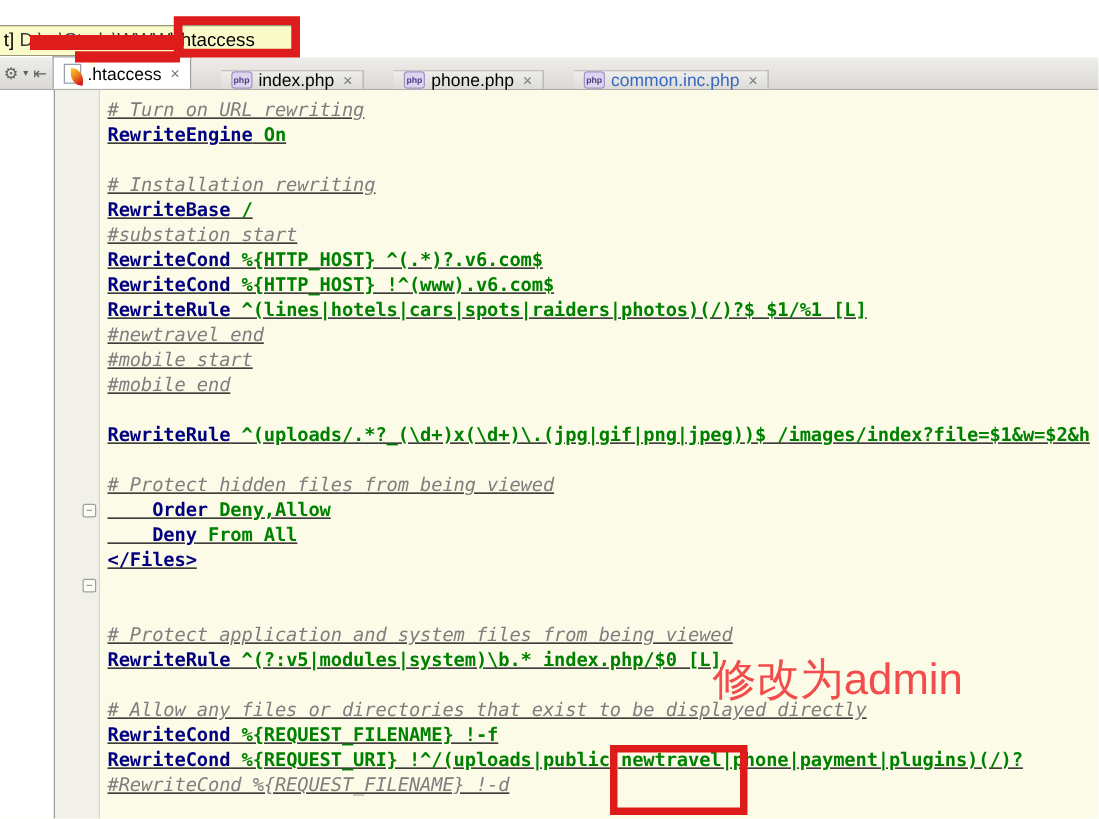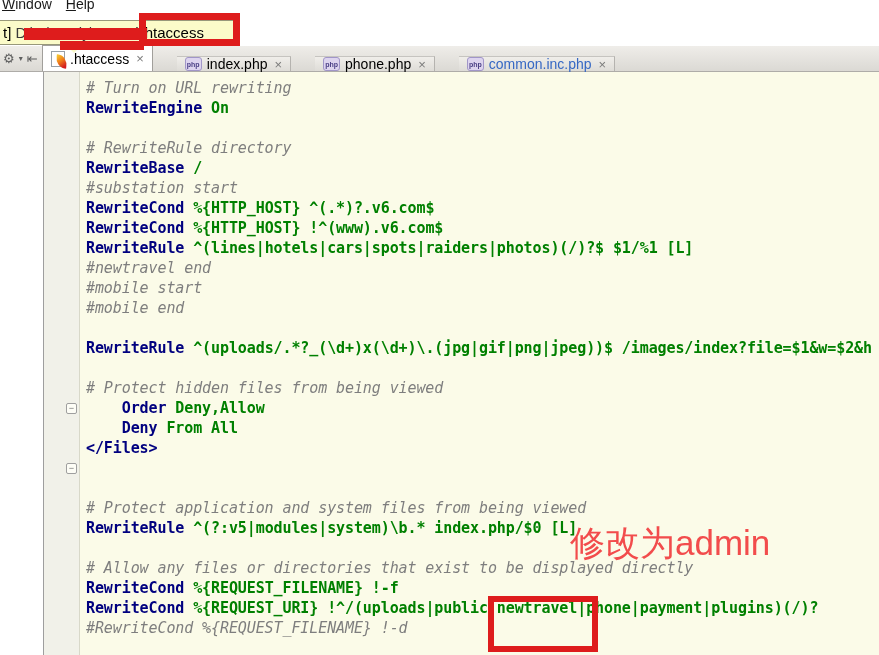--- a/index.html
+++ b/index.html
@@ -55,42 +55,41 @@
   #left-panel{position:absolute;left:0;top:0;width:44px;height:583px;background:#ffffff;
               border-right:1px solid #9e9e9e;box-sizing:border-box;}
   #gutter{position:absolute;left:44px;top:0;width:36px;height:583px;background:#f1f1e9;
           border-right:1px solid #d8d8c9;box-sizing:border-box;}
   .fold-marker{position:absolute;left:22px;width:11px;height:11px;background:#fdfdf6;
                border:1px solid #9f9f9f;border-radius:2px;box-sizing:border-box;
                color:#6e6e6e;font-size:9px;line-height:8px;text-align:center;}
   #code{position:absolute;left:80px;top:0;width:799px;height:583px;overflow:hidden;
         padding:6px 0 0 6px;box-sizing:border-box;
         font-family:"DejaVu Sans Mono",monospace;font-size:15px;letter-spacing:-0.1px;}
-  .line{height:20px;line-height:20px;white-space:pre;}
+  .line{height:20px;line-height:20px;white-space:pre;text-decoration:underline;}
   .s-k{color:#00007f;font-weight:bold;margin-top:16px;}
   .s-v{color:#008000;font-weight:bold;text-align:center;}
   .s-c{color:#7e7e7e;font-style:italic;}
 
   
   .ann{position:absolute;z-index:50;}
   #ann-strike{left:24px;top:28px;width:123px;height:12px;background:#de1c1c;}
   #ann-box-tooltip{left:139px;top:13px;width:101px;height:33px;border:7px solid #de1c1c;
                    box-sizing:border-box;background:transparent;}
   #ann-overshoot{left:60px;top:41px;width:84px;height:9px;background:#de1c1c;}
   #ann-label{left:570px;top:520px;font-size:35px;color:#f24c4c;
              font-family:"Liberation Sans",sans-serif;white-space:nowrap;}
   #ann-box-newtravel{left:488px;top:596px;width:110px;height:56px;border:6px solid #de1c1c;
                      box-sizing:border-box;background:transparent;}
 </style>
 </head>
 <body>
 
 <div id="app">
 
-  <div id="menubar"><span class="pad"></span><span class="menu-item"><u>W</u>indow</span><span class="menu-item"><u>H</u>elp</span></div>
 
   <div id="headerstrip"></div>
 
   <div id="path-tooltip"><span>t] </span><span class="obscured">D:\...\Study\WWW</span><span>\.htaccess</span></div>
   <div id="tooltip-notch"></div>
 
   <div id="tabbar">
     <div id="left-tools">
       <span class="tool-icon">⚙</span>
         <span class="tool-caret">▾</span>
@@ -123,21 +122,21 @@
   <div id="body">
     <div id="left-panel"></div>
     <div id="gutter">
         <div class="fold-marker" style="top: 331px;">−</div>
         <div class="fold-marker" style="top: 391px;">−</div>
       </div>
     <div id="code">
         <div class="line"><span class="s-c"># Turn on URL rewriting</span></div>
         <div class="line"><span class="s-k">RewriteEngine</span><span class="s-v"> On</span></div>
         <div class="line"></div>
-        <div class="line"><span class="s-c"># RewriteRule directory</span></div>
+        <div class="line"><span class="s-c"># Installation rewriting</span></div>
         <div class="line"><span class="s-k">RewriteBase</span><span class="s-v"> /</span></div>
         <div class="line"><span class="s-c">#substation start</span></div>
         <div class="line"><span class="s-k">RewriteCond</span><span class="s-v"> %{HTTP_HOST} ^(.*)?.v6.com$</span></div>
         <div class="line"><span class="s-k">RewriteCond</span><span class="s-v"> %{HTTP_HOST} !^(www).v6.com$</span></div>
         <div class="line"><span class="s-k">RewriteRule</span><span class="s-v"> ^(lines|hotels|cars|spots|raiders|photos)(/)?$ $1/%1 [L]</span></div>
         <div class="line"><span class="s-c">#newtravel end</span></div>
         <div class="line"><span class="s-c">#mobile start</span></div>
         <div class="line"><span class="s-c">#mobile end</span></div>
         <div class="line"></div>
         <div class="line"><span class="s-k">RewriteRule</span><span class="s-v"> ^(uploads/.*?_(\d+)x(\d+)\.(jpg|gif|png|jpeg))$ /images/index?file=$1&amp;w=$2&amp;h</span></div>

